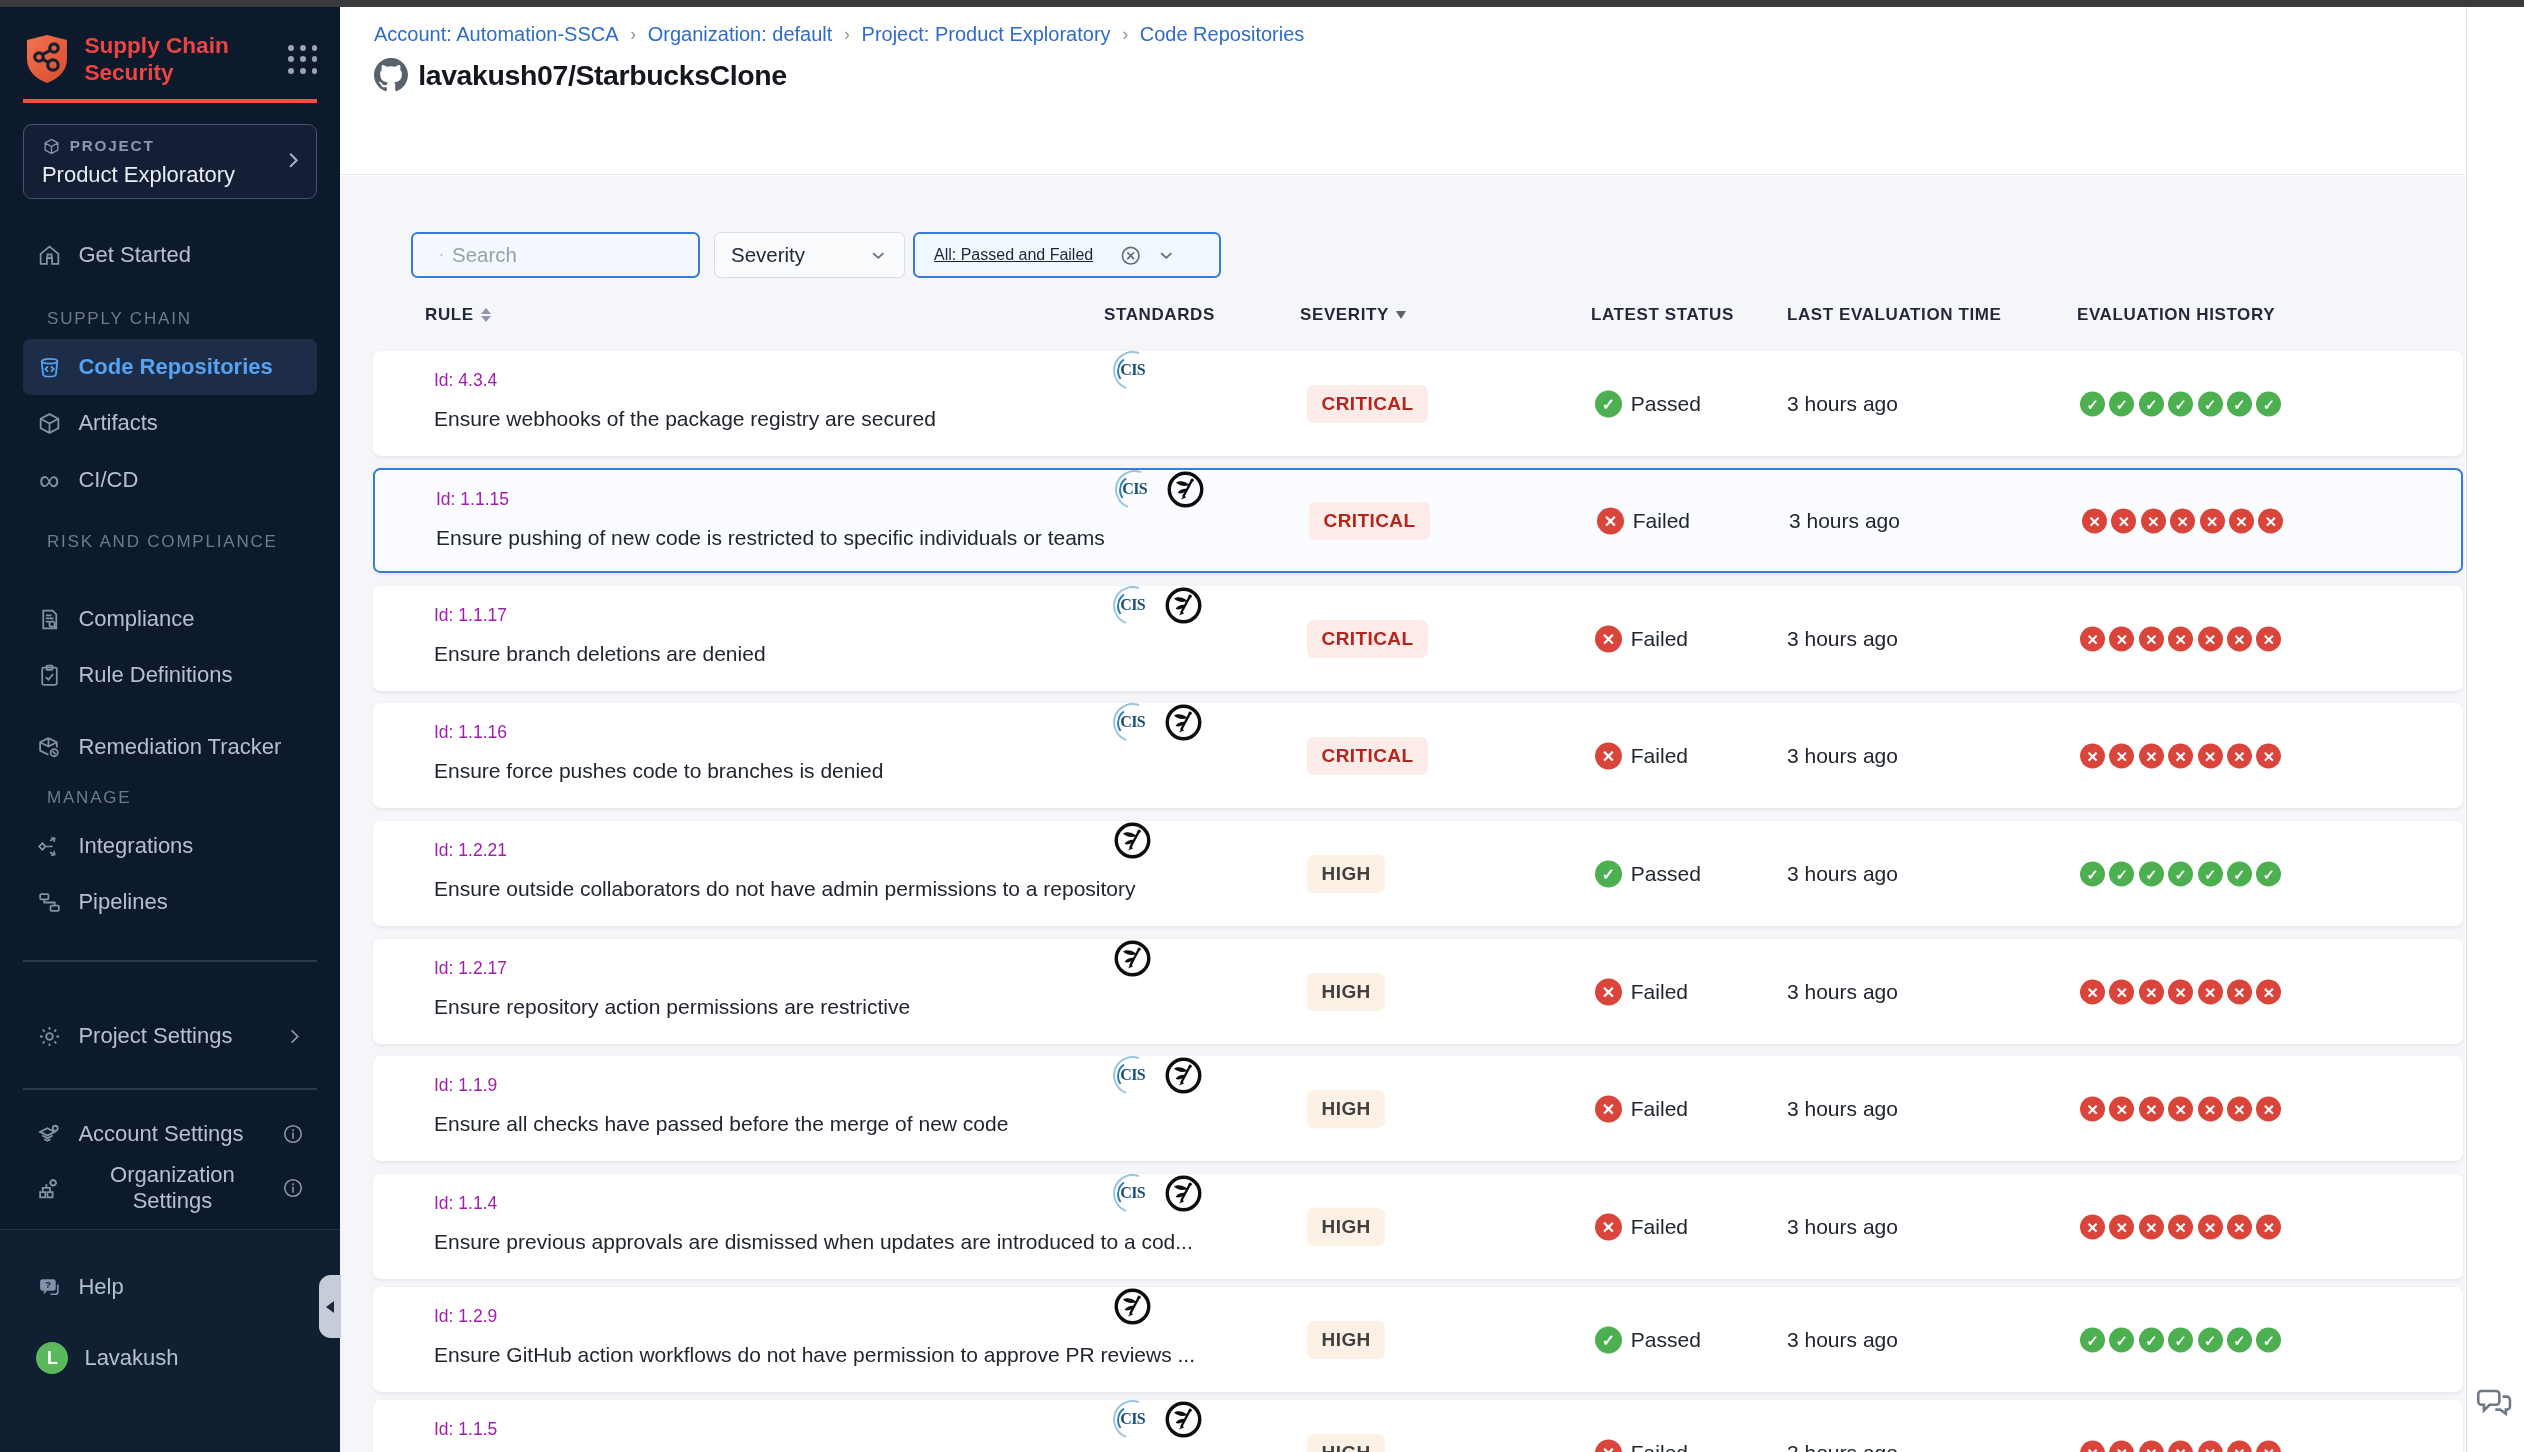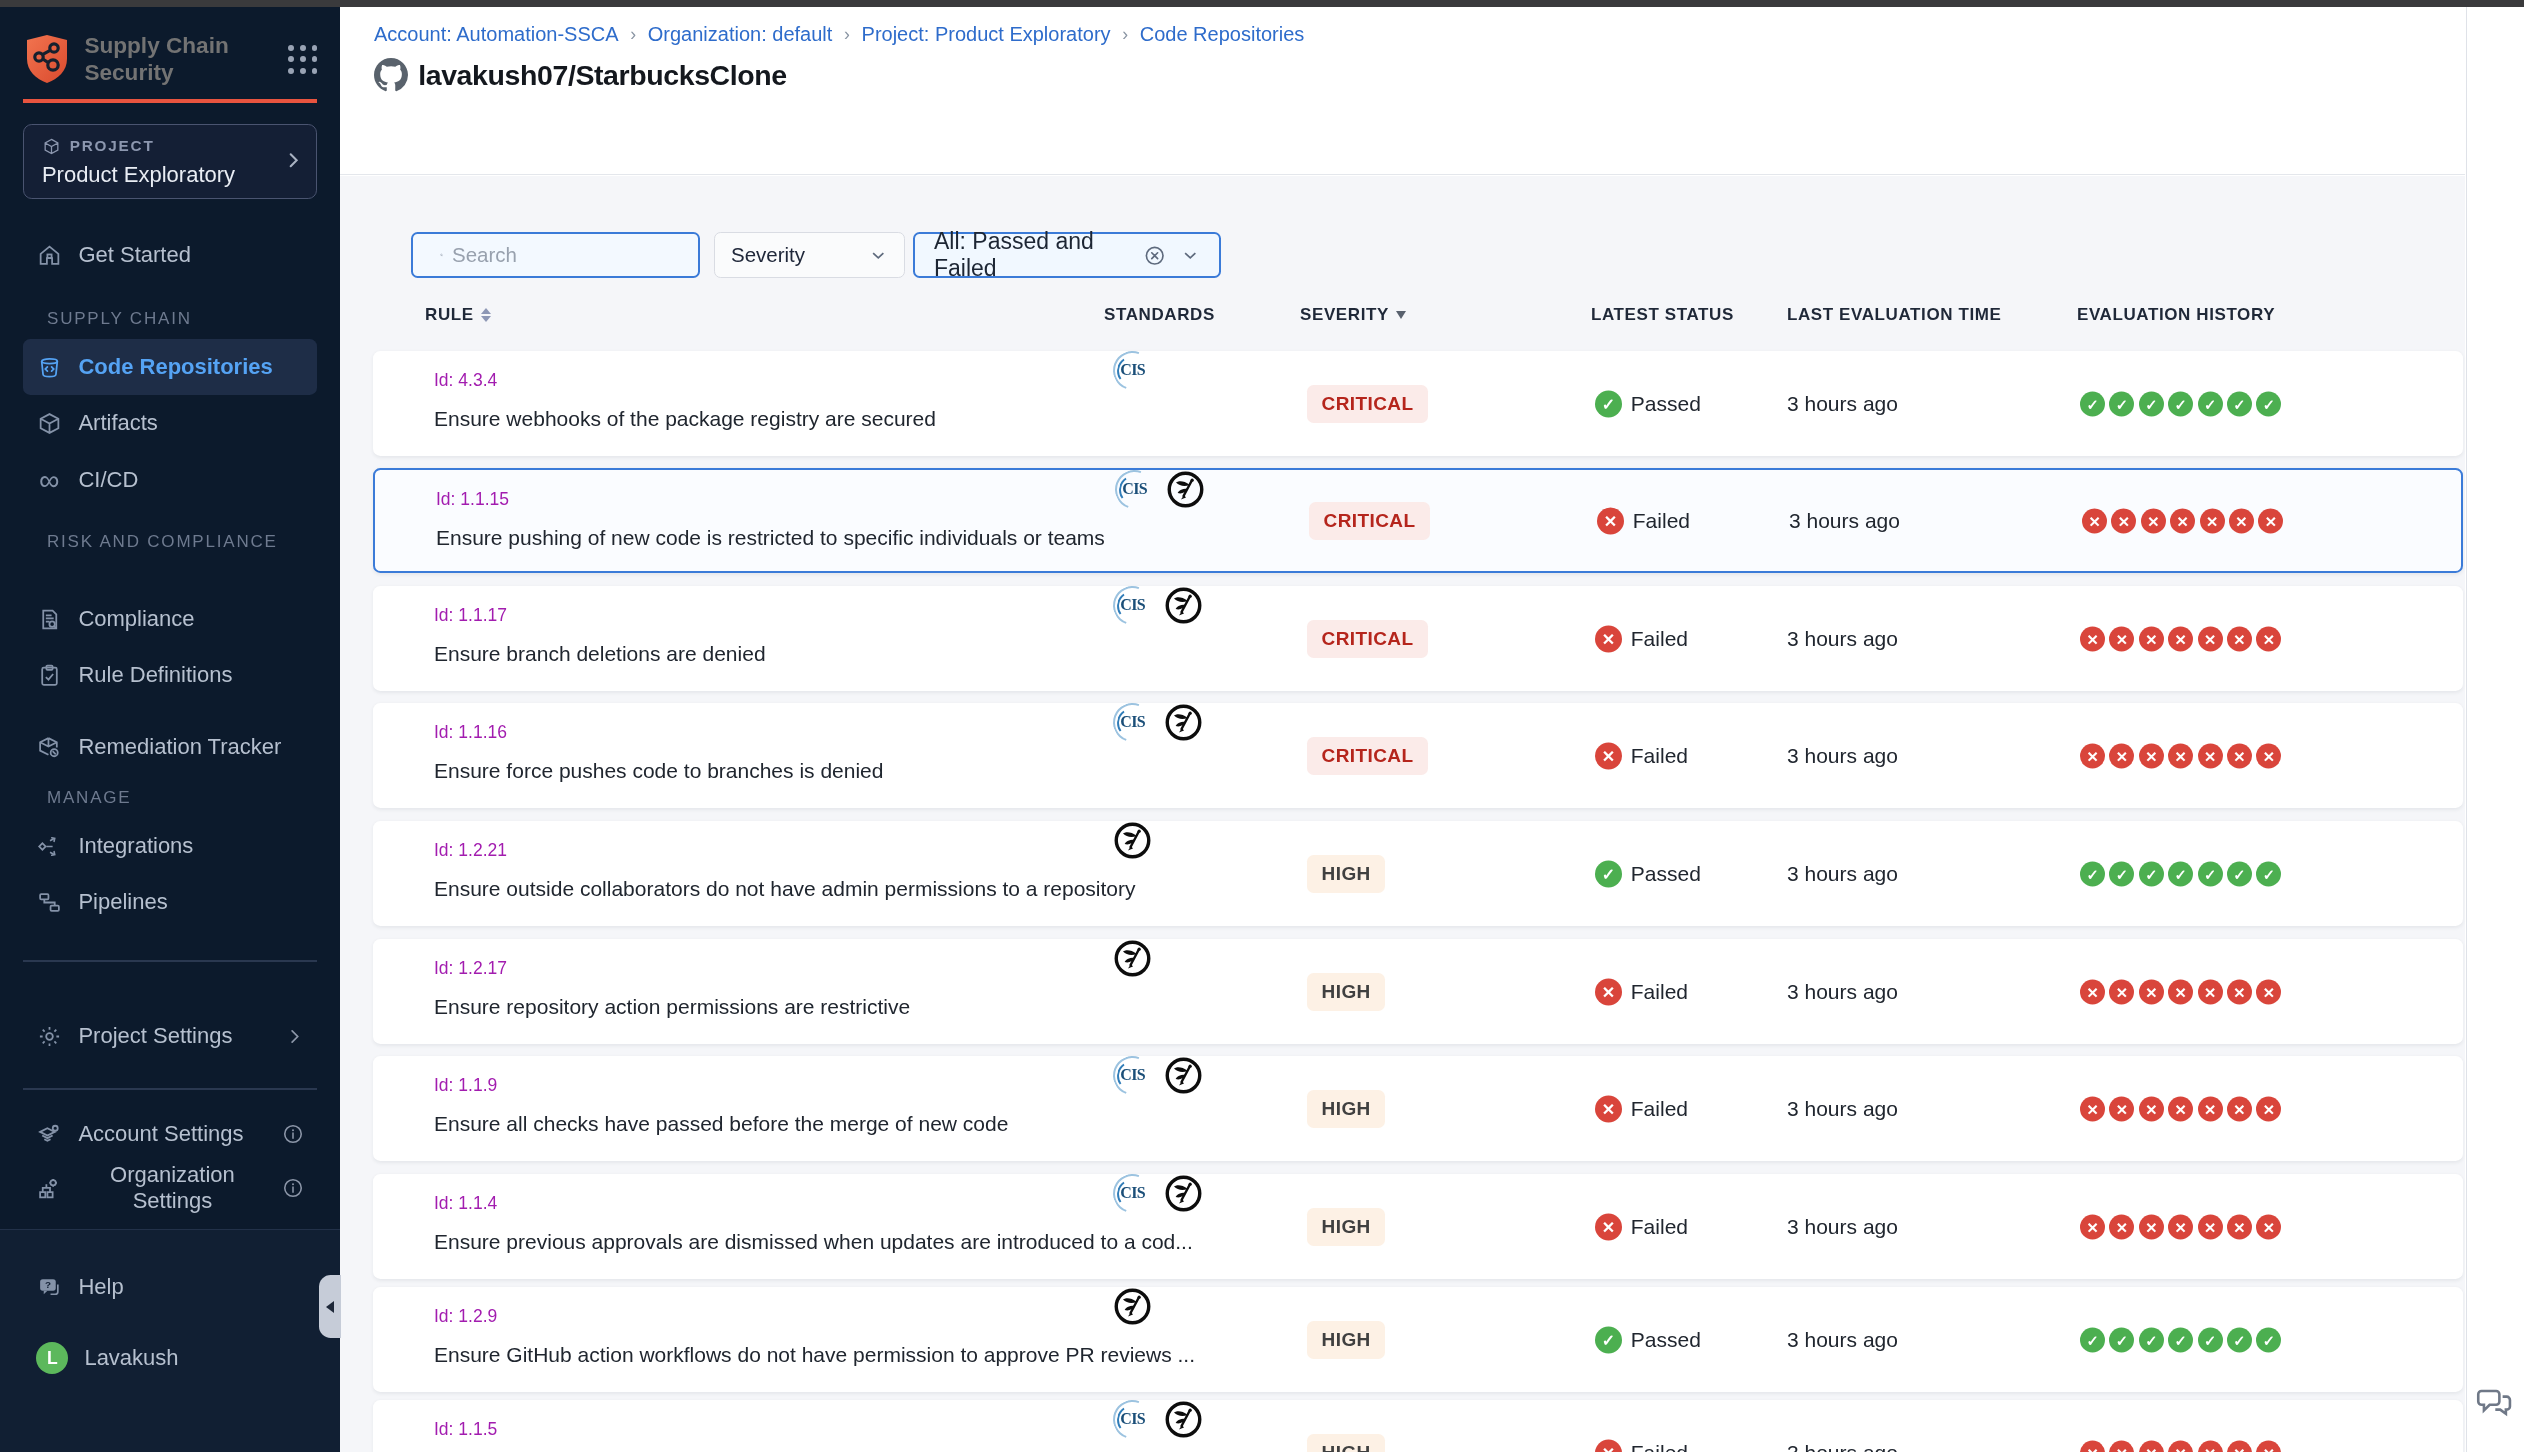--- a/index.html
+++ b/index.html
@@ -6,21 +6,21 @@
   body { font-family:"Liberation Sans", sans-serif; background:#fff; }
   .page { position:relative; width:2525px; height:1452px; overflow:hidden; background:#fff; }
 
   
   .topstrip { position:absolute; left:0; top:0; width:2525px; height:7.3px; background:#3a3a3c; }
 
   
   .sidebar { position:absolute; left:0; top:7.3px; width:340px; height:1445px; background:#0c1a2c; }
   .s-logo-row { position:absolute; left:23.4px; top:20.5px; width:294px; height:63px; display:flex; align-items:center; }
   .s-shield { width:48px; height:54px; flex:0 0 48px; }
-  .s-title { margin-left:13px; color:#737373; font-size:22.6px; font-weight:bold; line-height:27px; width:161px; }
+  .s-title { margin-left:13px; color:#ef4444; font-size:22.6px; font-weight:bold; line-height:27px; width:161px; }
   .s-grid { margin-left:auto; display:grid; grid-template-columns:repeat(3,5.8px); grid-gap:5.8px; }
   .s-grid i { width:5.8px; height:5.8px; border-radius:50%; background:#99a3b4; }
   .s-rule { position:absolute; left:23.4px; top:92px; width:294px; height:3.7px; background:#e8543f; }
 
   .s-project { position:absolute; left:23.4px; top:117px; width:294px; height:75px; background:#141f35; border:1.5px solid #4a5470; border-radius:8.8px; padding:11.7px 14.6px 0 17.5px; }
   .s-proj-top { display:flex; align-items:center; gap:8.8px; color:#8c97af; font-size:15.3px; font-weight:bold; letter-spacing:1.8px; }
   .s-proj-name { margin-top:5.8px; color:#e9edf4; font-size:22px; }
   .s-proj-chev { position:absolute; right:13px; top:25px; color:#a9b2c2; }
 
   .nav-item { position:absolute; left:23.4px; width:294px; height:48px; display:flex; align-items:center; gap:16px; padding:0 13px; color:#b6c0cf; font-size:22px; cursor:pointer;text-align:center; }
@@ -55,21 +55,21 @@
   .tab.active::after { content:""; position:absolute; left:-8.8px; right:-10.2px; bottom:1.5px; height:5.8px; border-radius:4.4px; background:#2e6fd6; }
 
   .m-content { position:absolute; left:0; top:169px; width:100%; height:1276px; background:#f5f6f9; }
 
   
   .f-search { position:absolute; left:71px; top:56px; width:289px; height:46px; background:#f3f9ff; border:2.2px solid #3b7bd8; border-radius:6.6px; display:flex; align-items:center; padding:0 27px; gap:8.8px; }
   .f-search input { border:none; outline:none; background:transparent; font-size:20.5px; color:#20283a; width:219px; font-family:"Liberation Sans",sans-serif; }
   .f-search input::placeholder { color:#98a1ae; }
   .f-select { position:absolute; top:56px; height:46px; border-radius:6.6px; display:flex; align-items:center; cursor:pointer; }
   .f-sev { left:374px; width:191px; background:#fafbfc; border:1.5px solid #d9dce3; padding:0 16px; font-size:20.5px; color:#20283a; }
-  .f-status { left:573px; width:308px; background:#f1f8ff; border:2.2px solid #3b7bd8; padding:0 19px; font-size:23px; color:#1d2634; font-weight:500; }
+  .f-status { left:573px; width:308px; background:#f1f8ff; border:2.2px solid #3b7bd8; padding:0 19px; font-size:16px; color:#1d2634; font-weight:500;text-decoration:underline; }
   .f-chev { margin-left:auto; color:#5e6a7d; }
 
   
   .th { position:absolute; top:129px; font-size:17px; font-weight:bold; color:#1f2838; letter-spacing:0.6px; display:flex; align-items:center; gap:7.3px; }
   .sort-both { display:inline-flex; flex-direction:column; gap:2.2px; }
   .sort-both i { width:0; height:0; border-left:5.1px solid transparent; border-right:5.1px solid transparent; }
   .sort-both .up { border-bottom:6.6px solid #8d97b5; }
   .sort-both .dn { border-top:6.6px solid #8d97b5; }
   .sort-desc { width:0; height:0; border-left:5.8px solid transparent; border-right:5.8px solid transparent; border-top:8px solid #59616e; }
 

